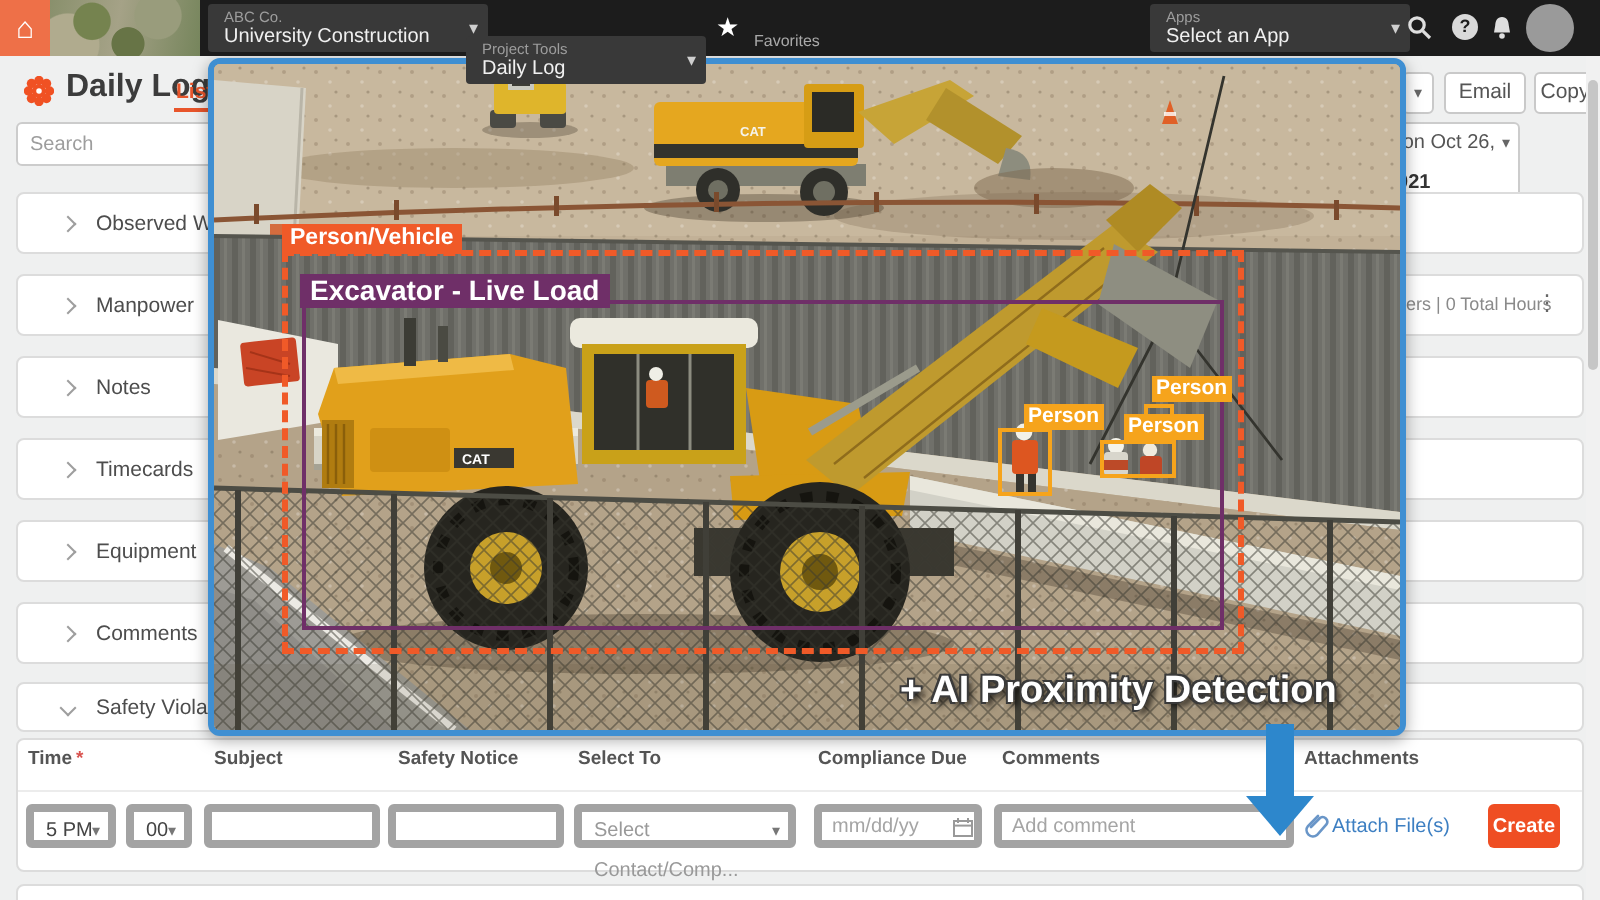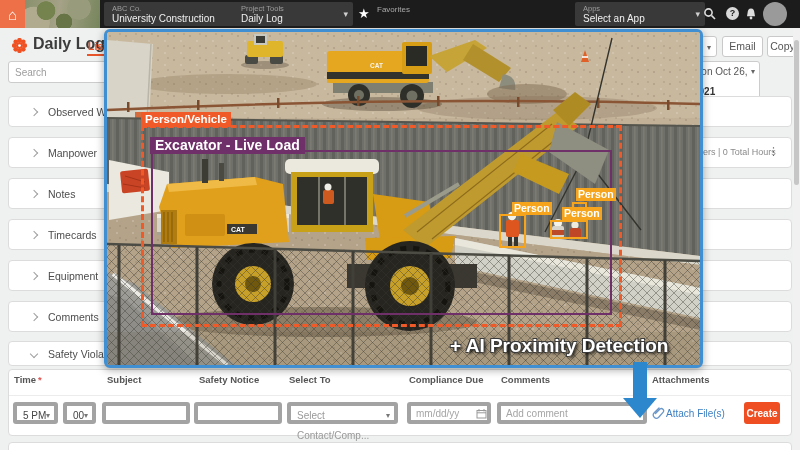--- a/index.html
+++ b/index.html
@@ -17,21 +17,21 @@
       radial-gradient(circle at 72% 28%, #999c7c 0 20%, transparent 21%),
       radial-gradient(circle at 52% 78%, #677446 0 18%, transparent 19%),
       radial-gradient(circle at 12% 80%, #b0ab8e 0 22%, transparent 23%),
       linear-gradient(100deg,#89906c 0%,#a5a287 45%,#76855c 100%); }
   .tb-select { position:absolute; top:2px; height:24px; background:#393939; border-radius:2px; padding:2px 18px 2px 8px; cursor:pointer; }
   .tb-label { font-size:7.5px; color:#9d9d9d; line-height:9px; }
   .tb-value { font-size:10px; color:#f0f0f0; line-height:12px; white-space:nowrap; }
   .tb-caret { position:absolute; right:5px; top:7px; color:#cfcfcf; font-size:9px; }
   .tb-icon { position:absolute; top:7px; }
   .tb-star { position:absolute; left:358px; top:6px; color:#fff; font-size:13px; }
-  .tb-fav { position:absolute; left:377px; top:5px; color:#a9a9a9; font-size:8px; }
+  .tb-fav { position:absolute; left:377px; top:16px; color:#a9a9a9; font-size:8px; }
   .help-circle { position:absolute; left:726px; top:7px; width:13px; height:13px; border-radius:50%; background:#d9d9d9; color:#1c1c1c; font-size:9px; font-weight:bold; text-align:center; line-height:13px; }
   .avatar { position:absolute; left:763px; top:2px; width:24px; height:24px; border-radius:50%; background:#9a9a9a; }
 
   
   .page-title { position:absolute; left:33px; top:35px; font-size:16px; font-weight:bold; color:#3c3c3c; }
   .list-tab { position:absolute; left:88px; top:40px; font-size:10.5px; font-weight:bold; color:#e8552b; cursor:pointer; }
   .list-underline { position:absolute; left:87px; top:54px; width:19px; height:2px; background:#e8552b; }
   .btn { position:absolute; height:21px; background:#fff; border:1px solid #c9c9c9; border-radius:3px; font-size:10.5px; color:#555; text-align:center; line-height:19px; cursor:pointer; }
   .search-box { position:absolute; left:8px; top:61px; width:340px; height:22px; border:1px solid #ccc; border-radius:3px; background:#fff; font-size:10px; color:#444; padding:0 6px; outline:none; font-family:"Liberation Sans",sans-serif; }
   .search-box::placeholder { color:#9d9d9d; }
@@ -92,21 +92,21 @@
         <span>⌂</span>
       </div>
     <div class="map-thumb"></div>
 
     <div class="tb-select" style="left:104px;width:140px;">
       <div class="tb-label">ABC Co.</div>
       <div class="tb-value">University Construction</div>
       <span class="tb-caret">▾</span>
     </div>
 
-    <div class="tb-select" style="left:233px;width:120px;">
+    <div class="tb-select" style="left:233px;width:120px;margin-top:16px;">
       <div class="tb-label">Project Tools</div>
       <div class="tb-value">Daily Log</div>
       <span class="tb-caret">▾</span>
     </div>
 
     <span class="tb-star">★</span>
     <span class="tb-fav">Favorites</span>
 
     <div class="tb-select" style="left:575px;width:130px;">
       <div class="tb-label">Apps</div>

